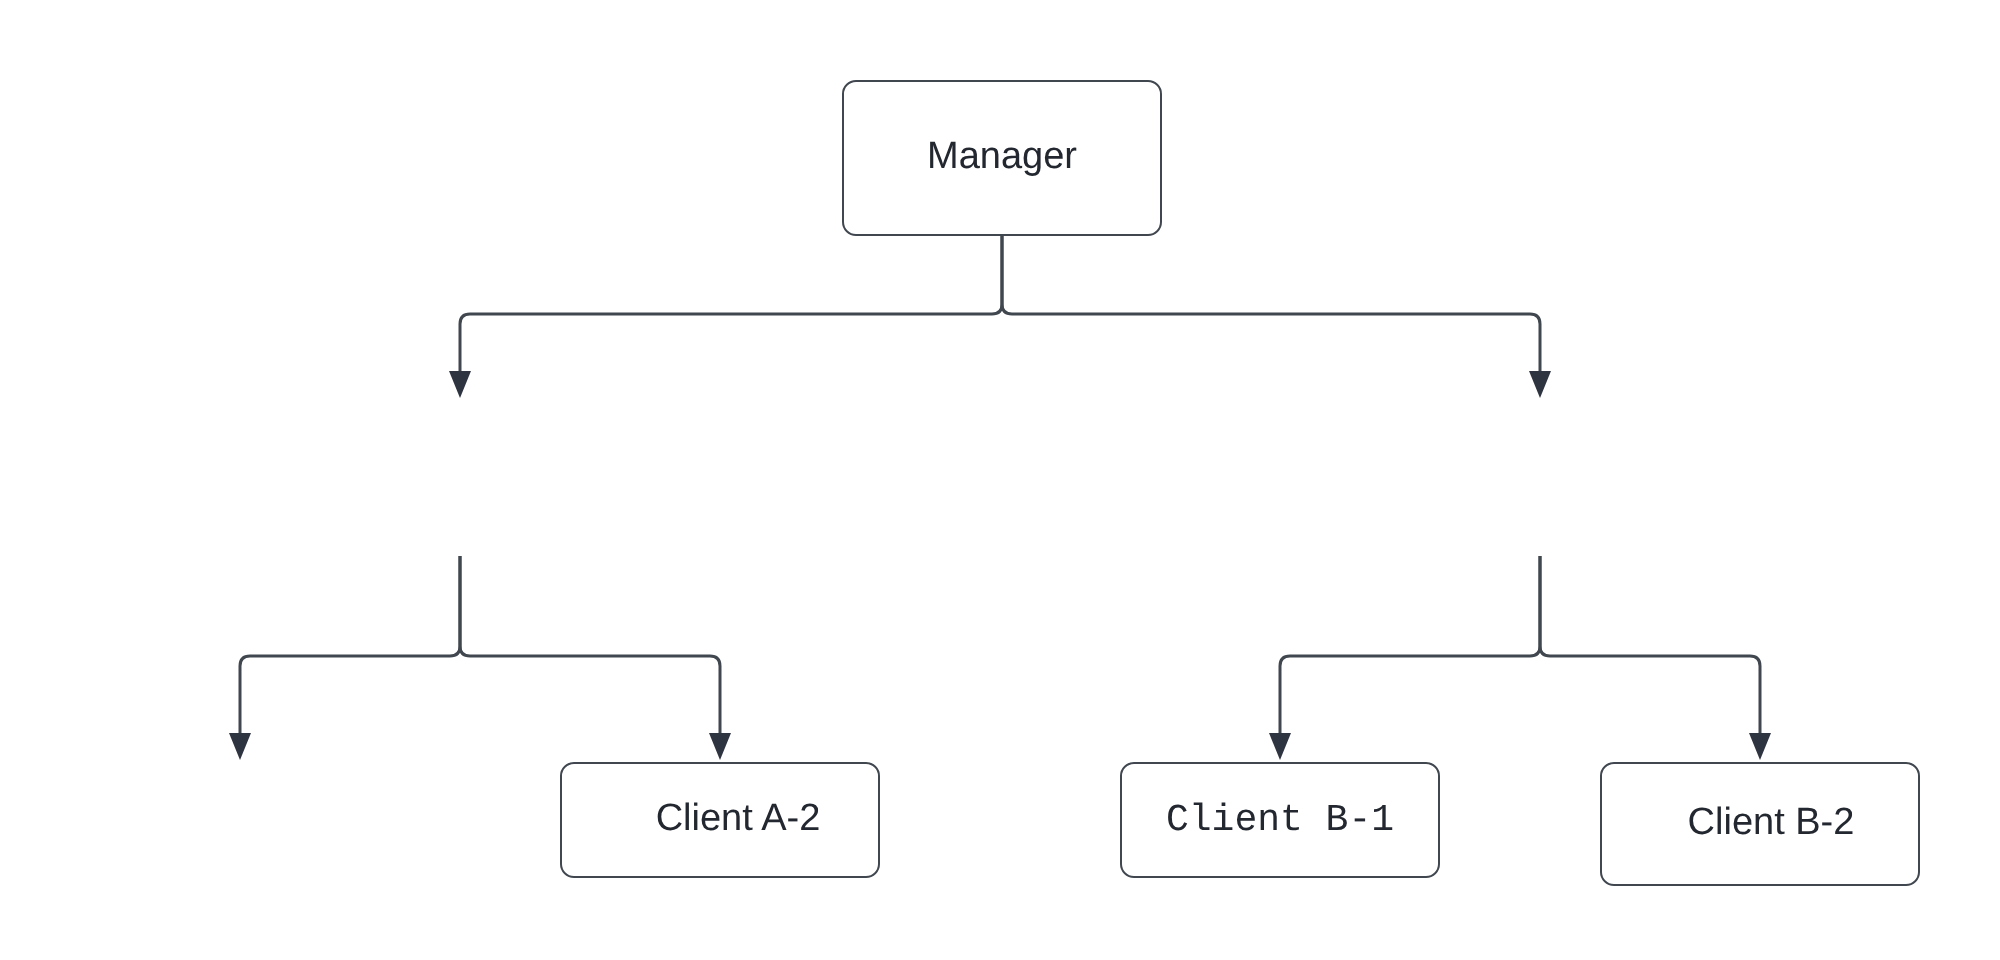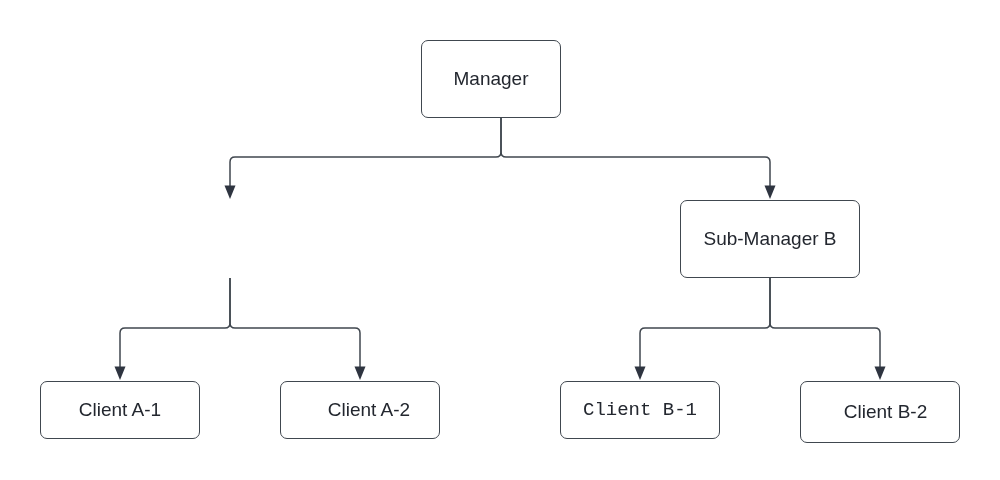--- a/index.html
+++ b/index.html
@@ -32,21 +32,21 @@
     align-items: center;
     justify-content: center;
   }
   .node .label {
     color: #23272f;
     font-size: 19px;
     line-height: 1.2;
     white-space: nowrap;
   }
   
-  .node-manager        { left: 421px; top: 40px;  width: 140px; height: 78px; }
+  .node-manager        { left: 421px; top: 40px;  width: 160px; height: 78px; }
   .node-sub-manager-a  { left: 140px; top: 200px; width: 180px; height: 78px; }
   .node-sub-manager-b  { left: 680px; top: 200px; width: 180px; height: 78px; }
   .node-client-a1      { left: 40px;  top: 381px; width: 160px; height: 58px; }
   .node-client-a2      { left: 280px; top: 381px; width: 160px; height: 58px; padding-left: 18px; }
   .node-client-b1      { left: 560px; top: 381px; width: 160px; height: 58px; font-family: Liberation Mono, monospace; }
   .node-client-b2      { left: 800px; top: 381px; width: 160px; height: 62px; padding-left: 11px; }
 
   .edge-path {
     fill: none;
     stroke: #40474f;
@@ -93,27 +93,21 @@
       <path class="edge-path" d="M770,278 L770,323 Q770,328 775,328 L875,328 Q880,328 880,333 L880,367"></path>
       <polygon class="arrow-head" points="880,380 874.5,366.5 885.5,366.5"></polygon>
     </g>
   </svg>
 
   <div class="node node-manager">
     <span class="label">Manager</span>
   </div>
 
 
-  <div class="node node-sub-manager-b">
-    <span class="label">Sub-Manager B</span>
-  </div>
 
-  <div class="node node-client-a1">
-    <span class="label">Client A-1</span>
-  </div>
 
   <div class="node node-client-a2">
     <span class="label">Client A-2</span>
   </div>
 
   <div class="node node-client-b1">
     <span class="label">Client B-1</span>
   </div>
 
   <div class="node node-client-b2">

